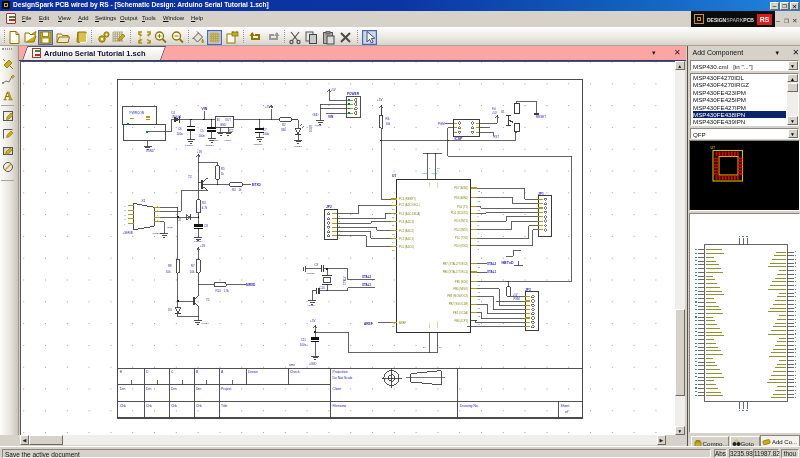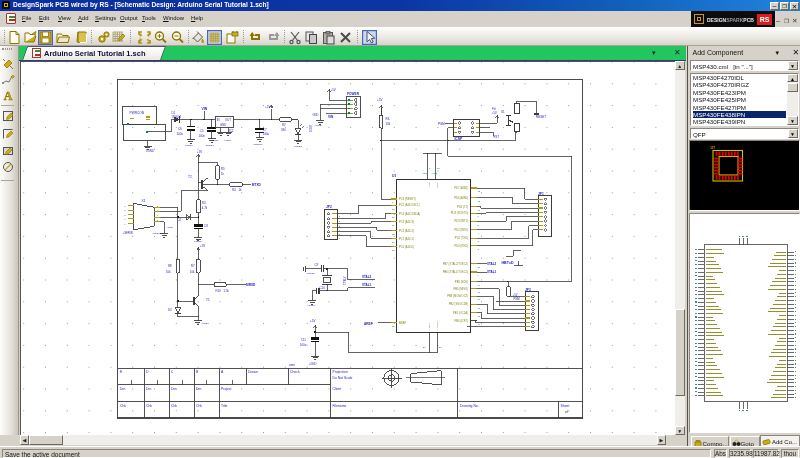--- a/index.html
+++ b/index.html
@@ -180,21 +180,21 @@
     </svg>
     <svg style="position:absolute;left:337.5px;top:3px" width="15" height="15" viewBox="0 0 15 15">
       <path d="M3,3 L12,12 M12,3 L3,12" stroke="#4a4a4a" stroke-width="2"></path>
     </svg>
     <svg style="position:absolute;left:361.5px;top:3px" width="15" height="15" viewBox="0 0 15 15">
       <rect x="0.5" y="0.5" width="14" height="14" fill="#cdd7ef" stroke="#4a66b8" stroke-width="1.4"></rect>
       <path d="M5,1.5 V12 l2.6,-2.6 1.8,3.6 1.8,-1 -1.8,-3.4 3.4,-0.4 z" fill="#f2f2f2" stroke="#44526e" stroke-width="1"></path>
     </svg>
 </div>
 
-<div class="abs" style="left:19px;top:45.5px;width:667px;height:15.5px;background:#22c55e">
+<div class="abs" style="left:19px;top:45.5px;width:667px;height:15.5px;background:#fca5a5">
   <div class="abs" style="left:3px;top:0px;width:139px;height:14px;background:linear-gradient(#fff,#ece9e2);
        border:1px solid #55526e;border-bottom:none;transform:skewX(-20deg);transform-origin:bottom left;border-radius:2px 0 0 0"></div>
   <div class="abs" style="left:13px;top:2px;width:9px;height:10px;background:#fdfdf4;border:1px solid #a33">
      <div class="abs" style="left:1.5px;top:1.5px;width:5px;height:2px;background:#3a8a3a"></div>
      <div class="abs" style="left:1.5px;top:5px;width:5px;height:2px;background:#b03030"></div>
   </div>
   <div class="abs" style="left:25px;top:3px;font-size:7.5px;font-weight:bold;color:#10103a">Arduino Serial Tutorial 1.sch</div>
   <div class="abs" style="left:633px;top:3px;font-size:7px;color:#222">▾</div>
   <div class="abs" style="left:655px;top:2px;font-size:8px;color:#222">✕</div>
   <div class="abs" style="left:0;top:14px;width:667px;height:1.6px;background:#2b3a8c"></div>

